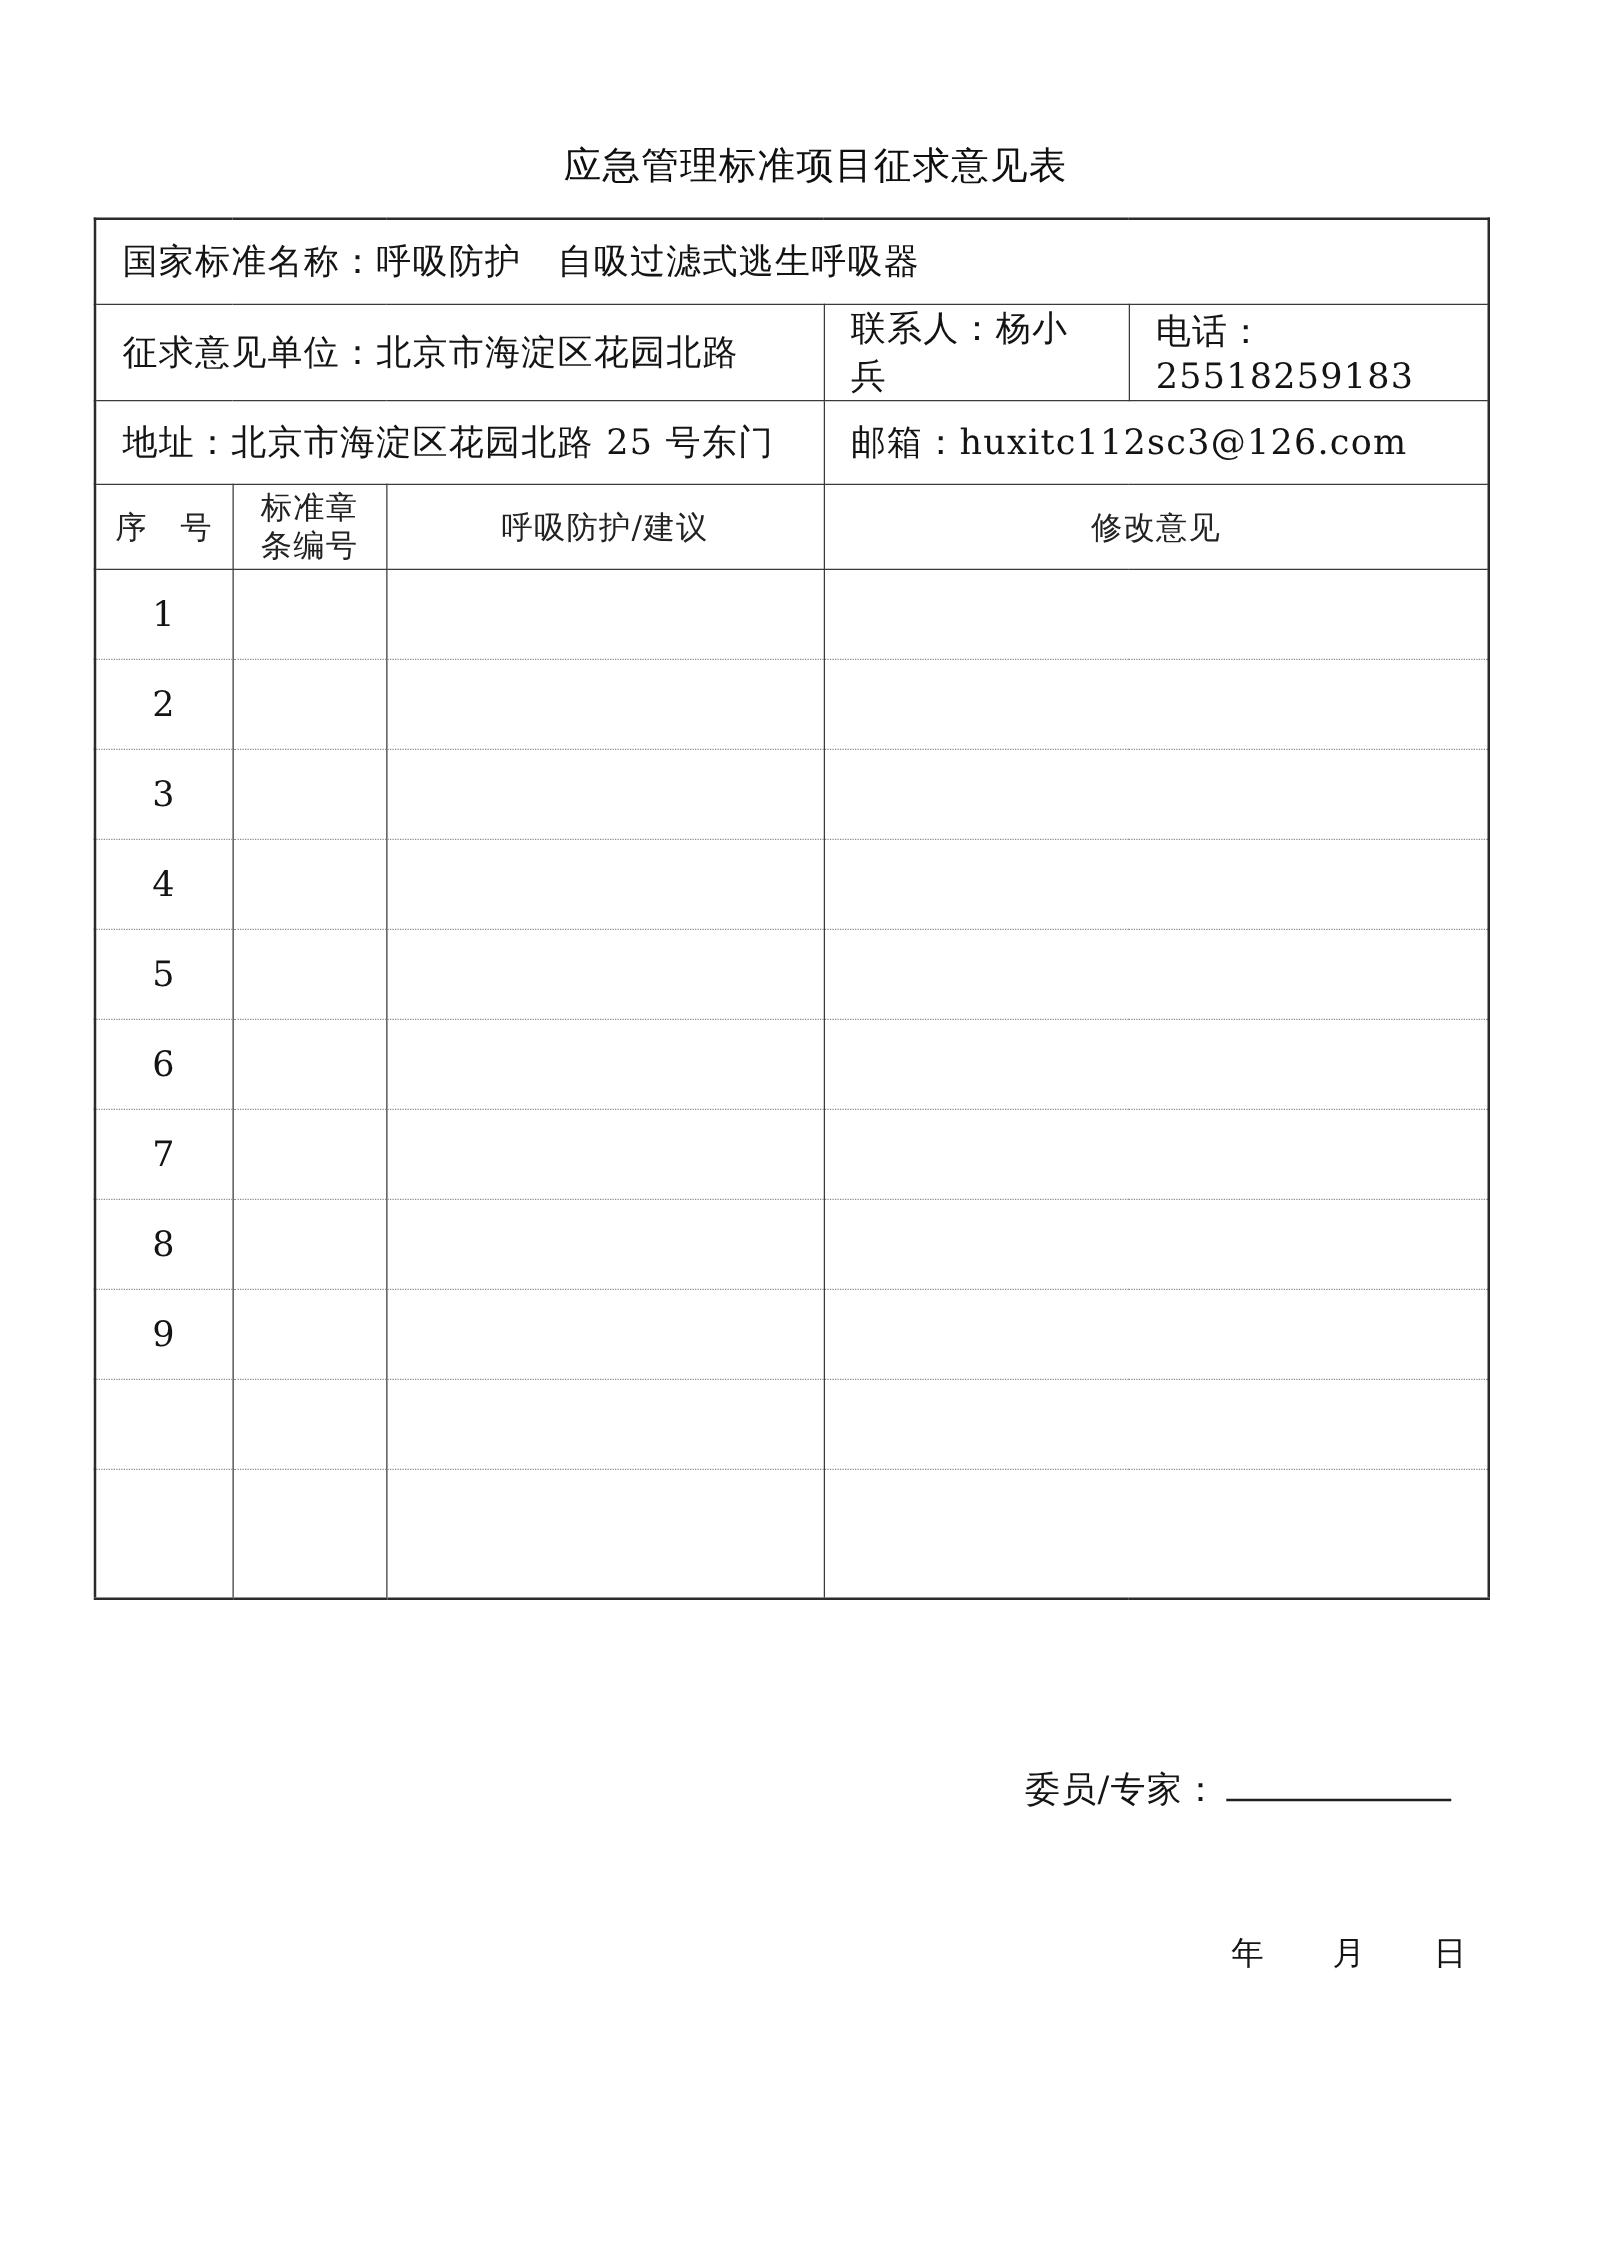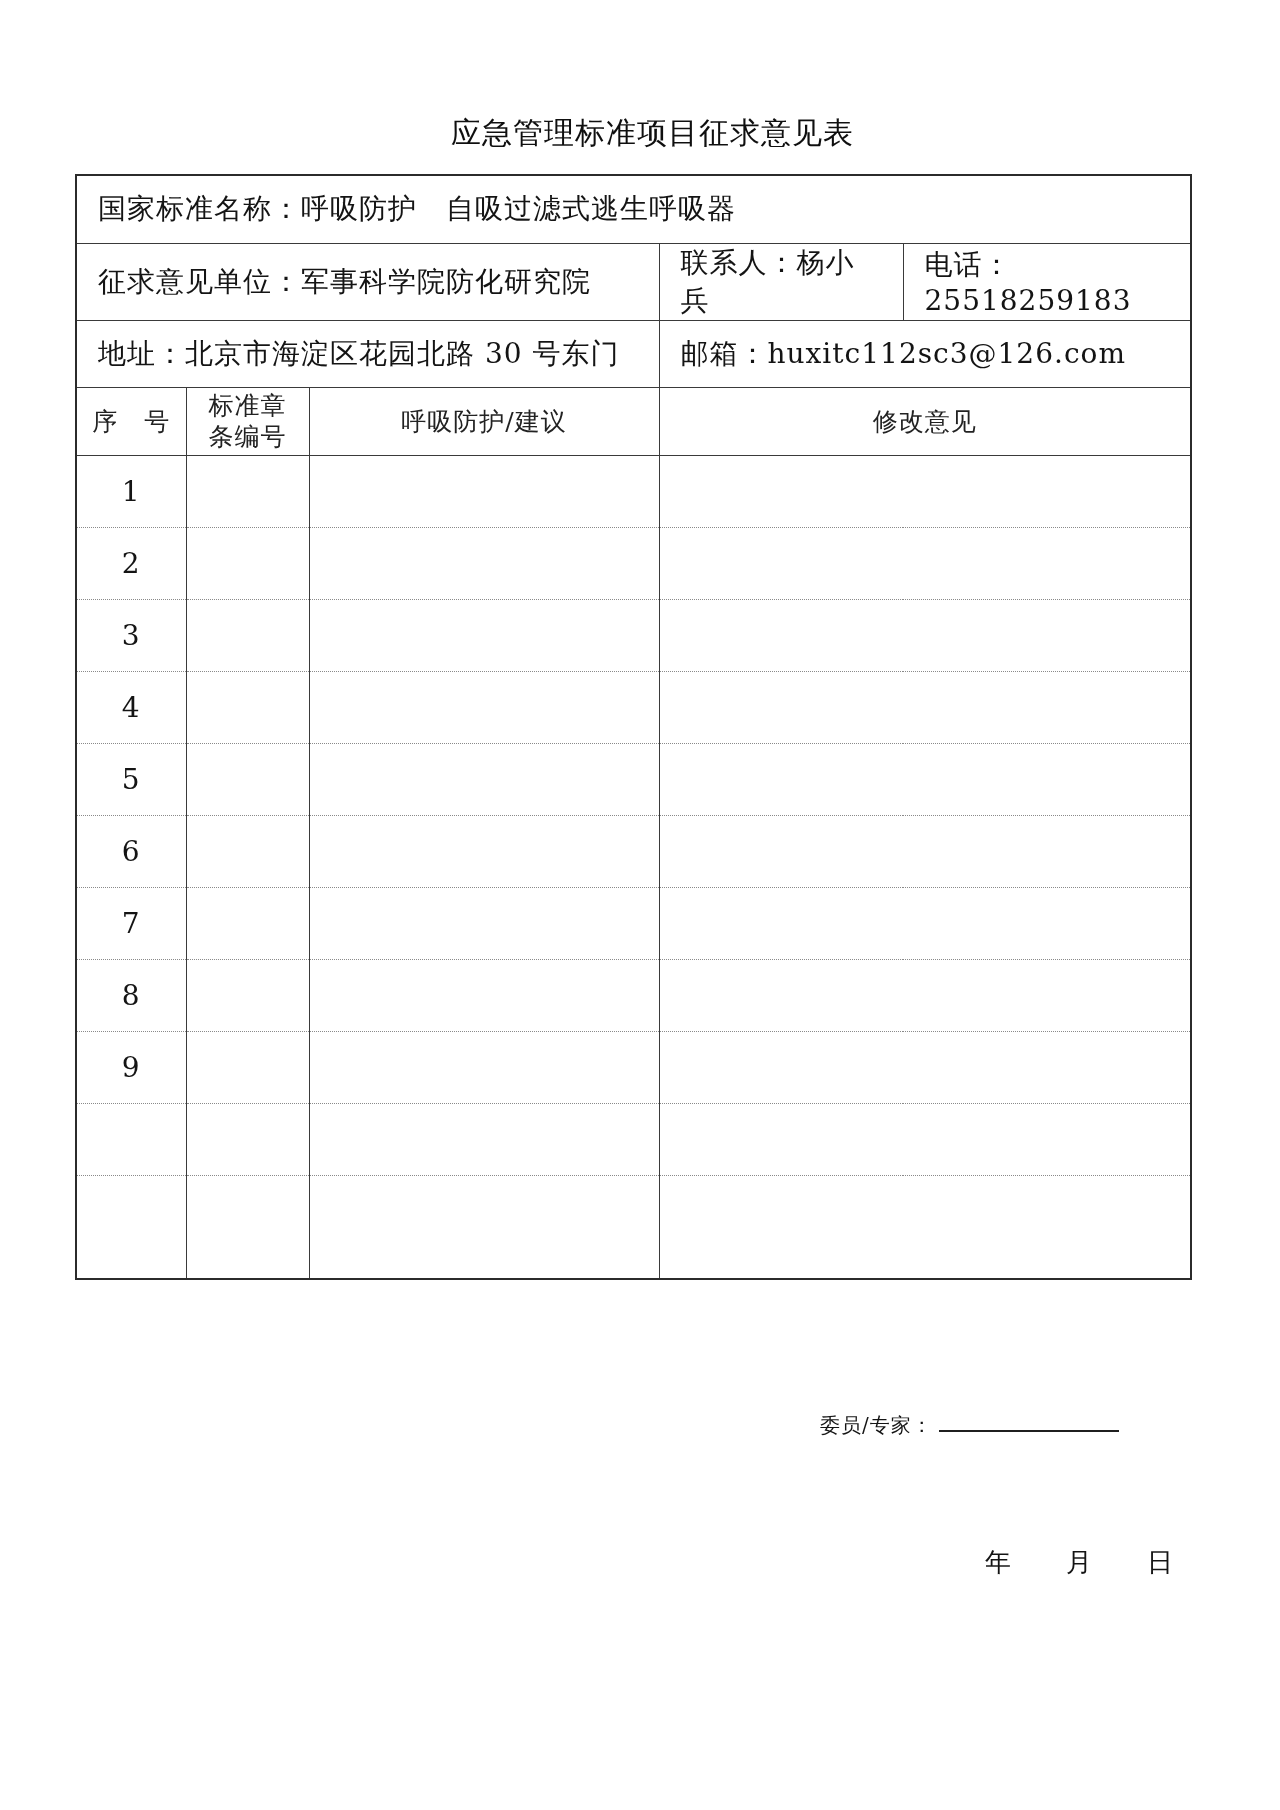--- a/index.html
+++ b/index.html
@@ -79,21 +79,21 @@
     border-bottom:1px dotted #8a8a8a;
   }
   tr.dr.first td{border-top:1px solid #3a3a3a;}
   tr.tall td{border-bottom:2px solid #2b2b2b;}
   tr.dr td{border-left:1px solid #3a3a3a;border-right:1px solid #3a3a3a;}
   tr.tall td{border-left:1px solid #3a3a3a;border-right:1px solid #3a3a3a;}
   .sig-line{
     position:absolute;
     top:1408px;
     left:820px;
-    font-size:20px;
+    font-size:28px;
     letter-spacing:1px;
     color:#141414;
     white-space:nowrap;
   }
   .sig-underline{
     display:inline-block;
     width:180px;
     height:1.1em;
     border-bottom:2px solid #1f1f1f;
     margin-left:6px;
@@ -126,27 +126,27 @@
         <col style="width:244px">
         <col style="width:288px">
       </colgroup>
 
       <tbody>
           <tr class="r1">
         <td class="info" colspan="5">国家标准名称：呼吸防护　自吸过滤式逃生呼吸器</td>
       </tr>
 
       <tr class="r2">
-        <td class="info" colspan="3">征求意见单位：军事科学院防化研究院</td>
+        <td class="info" colspan="3">征求意见单位：北京市海淀区花园北路</td>
         <td class="info">联系人：杨小兵</td>
         <td class="info">电话：25518259183</td>
       </tr>
 
       <tr class="r3">
-        <td class="info" colspan="3">地址：北京市海淀区花园北路 30 号东门</td>
+        <td class="info" colspan="3">地址：北京市海淀区花园北路 25 号东门</td>
         <td class="info" colspan="2">邮箱：huxitc112sc3@126.com</td>
       </tr>
 
       <tr class="rh">
         <td>序　号</td>
         <td>
           <div class="hdr-two-line">标准章</div>
           <div class="hdr-two-line">条编号</div>
         </td>
         <td>呼吸防护/建议</td>

